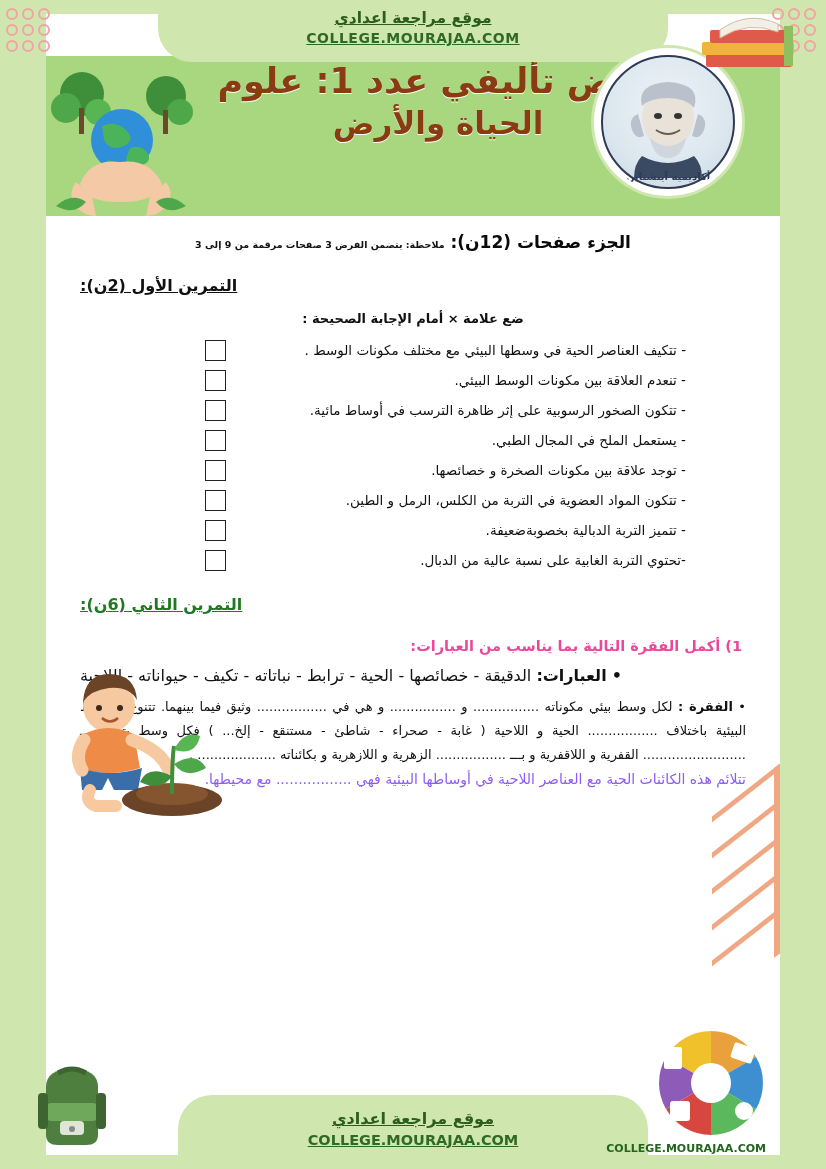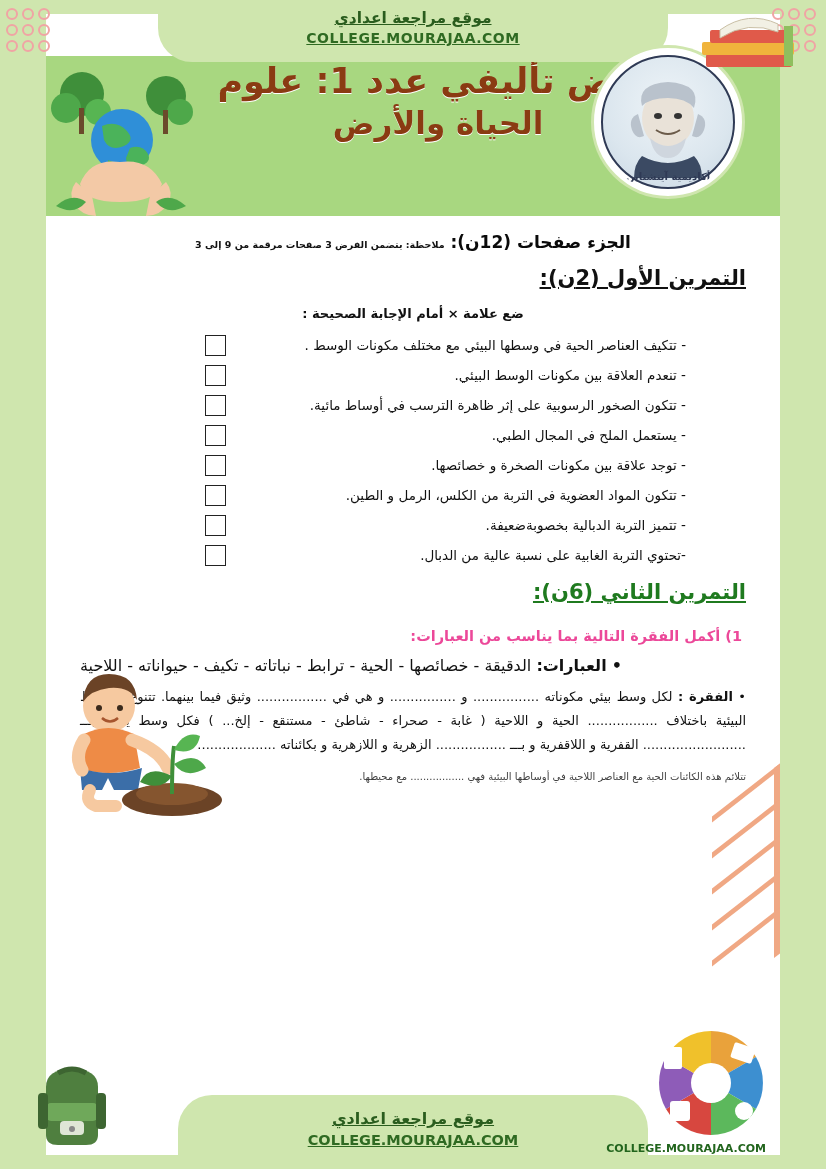--- a/index.html
+++ b/index.html
@@ -104,21 +104,21 @@
     color:#111;
   }
   .line-part{
     text-align:center;margin-top:8px;
     font-size:17px;font-weight:bold;color:#0a0a0a;
   }
   .note{
     font-size:9.5px;font-weight:bold;color:#111;
   }
   .ex-title{
-    margin-top:14px;text-align:right;font-size:21px;font-weight:bold;
+    margin-top:24px;text-align:left;font-size:16px;font-weight:bold;
     text-decoration:underline;color:#111;
   }
   .ex-title.green{color:#1f7a1f;text-decoration:underline;}
   .instr{
     margin-top:16px;text-align:center;font-size:13px;font-weight:bold;color:#111;
   }
   .qlist{margin-top:14px;}
   .qrow{
     display:flex;align-items:center;justify-content:flex-start;
     margin:8px 0 9px 0;
@@ -138,21 +138,21 @@
   }
   .bullet-row{
     margin-top:12px;font-size:16px;color:#111;text-align:left;padding-right:14px;
   }
   .bullet-row .b{color:#111;font-weight:bold;}
   .bullet-row .lbl{font-weight:bold;}
   .para{
     margin-top:10px;font-size:13px;line-height:1.85;color:#111;text-align:justify;
   }
   .para .lbl{font-weight:bold;}
-  .para-last{margin-top:14px;font-size:10px;color:#404040;text-align:right;}
+  .para-last{margin-top:4px;font-size:14px;color:#8b5cf6;text-align:right;}
 
   
   .boy-art{
     position:absolute;left:54px;top:660px;width:175px;height:160px;z-index:3;
   }
   
   .chevrons{
     position:absolute;right:46px;top:790px;width:70px;height:210px;z-index:3;
   }
   .chev{

